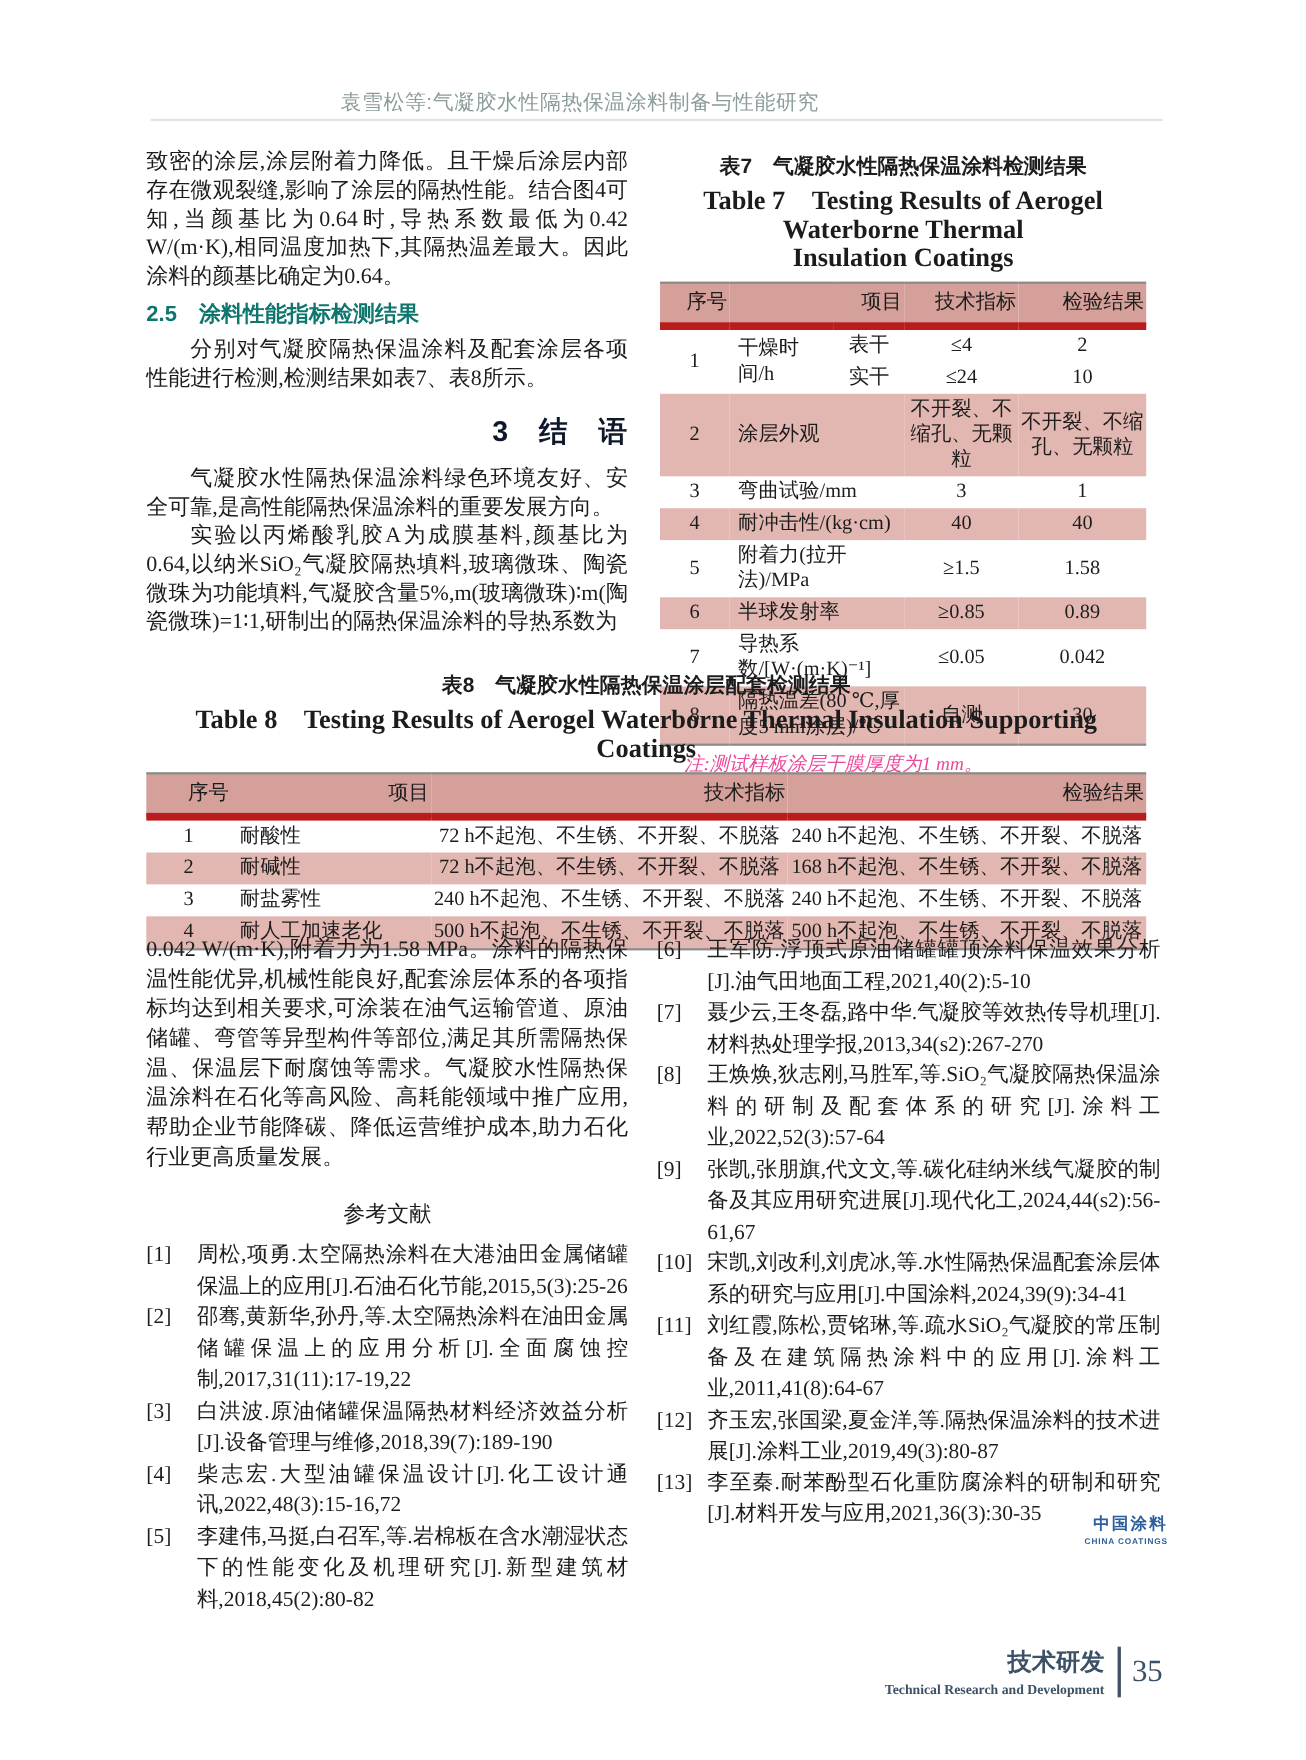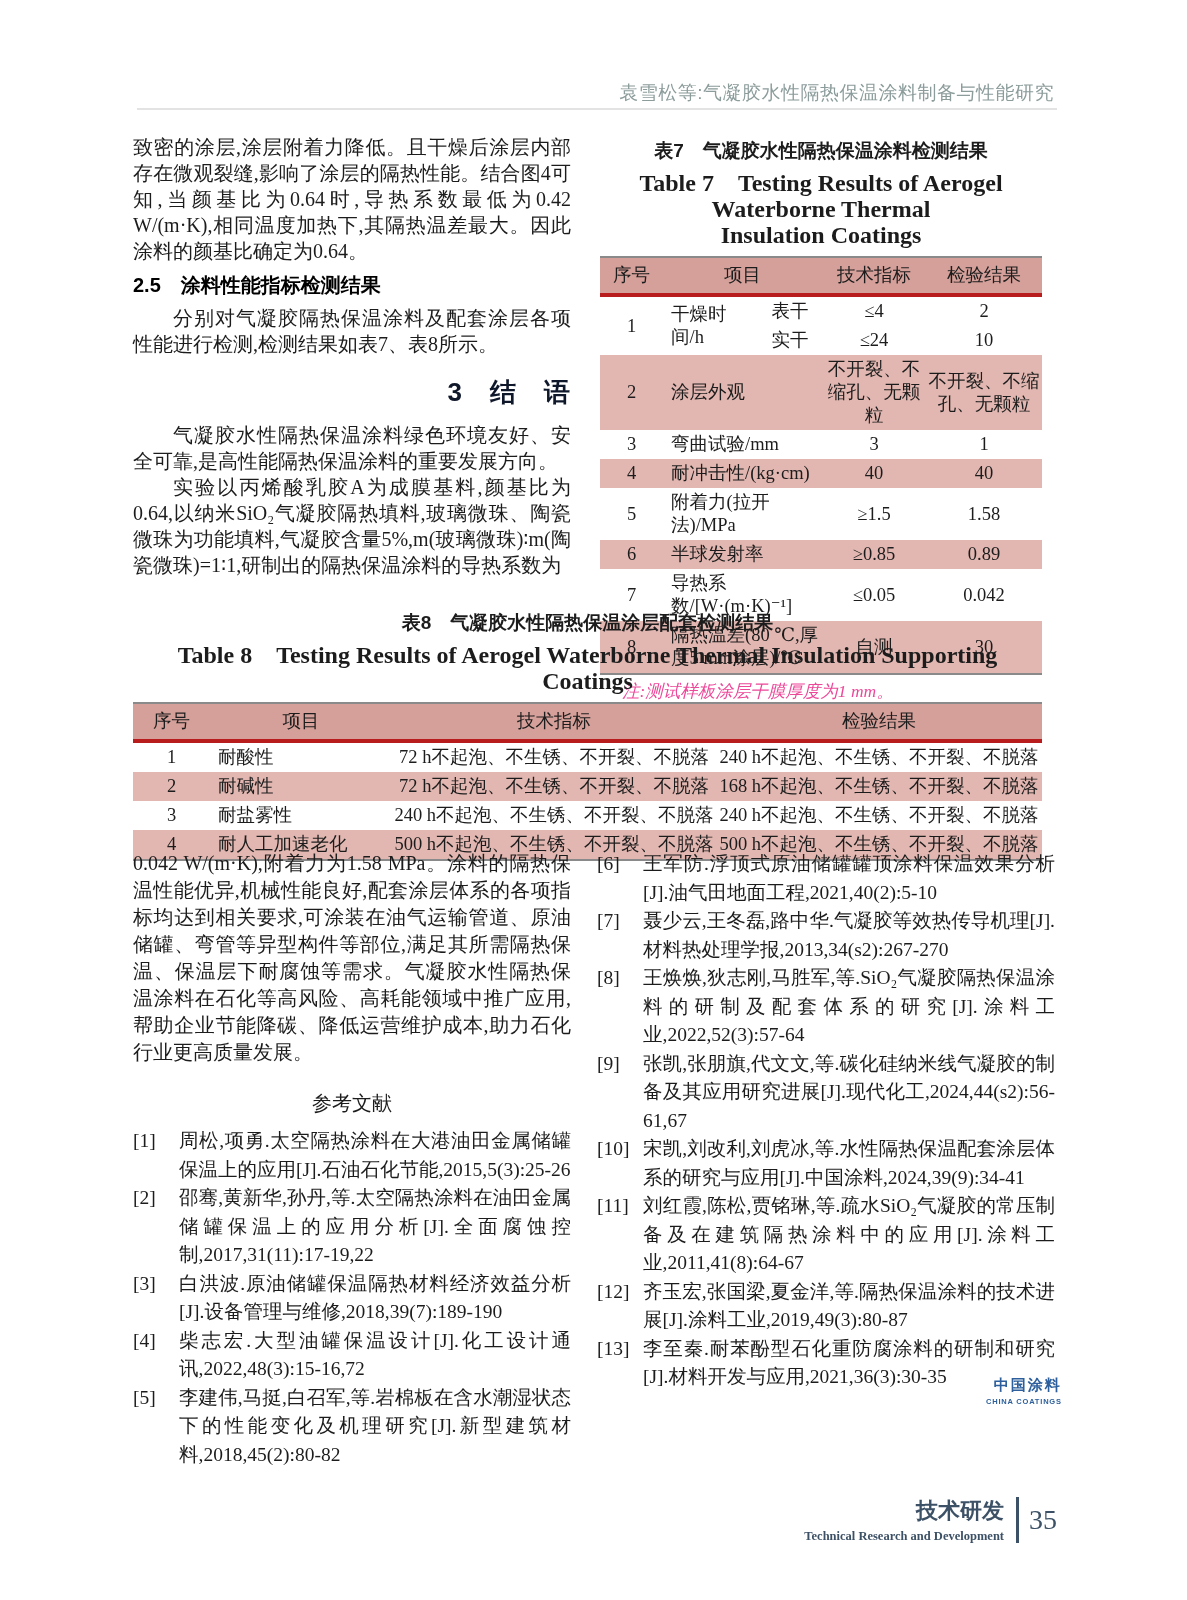--- a/index.html
+++ b/index.html
@@ -5,31 +5,31 @@
   * { margin:0; padding:0; box-sizing:border-box; }
   html,body { background:#ffffff; }
   .page {
     position:relative; width:1187px; height:1600px; background:#ffffff;
     font-family:"Liberation Serif","DejaVu Serif",serif; color:#1c1c1c;
     overflow:hidden;
   }
   
   .ph-title {
     position:absolute; top:80px; left:0; right:133px;
-    text-align:right; color:#8b9c9b; font-size:19px; letter-spacing:0.5px;
+    text-align:center; color:#8b9c9b; font-size:19px; letter-spacing:0.5px;
     font-family:"Liberation Sans","DejaVu Sans",sans-serif;
   }
   .ph-line { position:absolute; top:108px; left:137px; right:130px; border-top:2px solid #e3e3e3; }
 
   
   .body-p { font-size:20px; line-height:26px; text-align:justify; }
   .indent { text-indent:2em; }
 
   .sec-h2 {
-    color:#000000; font-family:"Liberation Sans","DejaVu Sans",sans-serif;
+    color:#0f766e; font-family:"Liberation Sans","DejaVu Sans",sans-serif;
     font-weight:bold; font-size:20px; margin:8px 0 6px 0;
   }
   .sec-h1 {
     color:#0f172a; font-family:"Liberation Sans","DejaVu Sans",sans-serif;
     font-weight:bold; font-size:26px; margin:18px 0 12px 0; letter-spacing:1px;text-align:right;
   }
 
   
   .col-lt { position:absolute; left:133px; top:134px; width:438px; }
   .t7-block { position:absolute; left:600px; top:138px; width:442px; }
@@ -42,21 +42,21 @@
     text-align:center; font-family:"Liberation Sans","DejaVu Sans",sans-serif;
     font-weight:bold; font-size:19px; margin-bottom:6px;
   }
   .tbl-title-en { text-align:center; font-weight:bold; font-size:24px; line-height:26px; margin-bottom:8px; }
   table {
     border-collapse:collapse; width:100%;
     font-size:18.5px; line-height:23px;
     border-top:2px solid #8a8a8a; border-bottom:2px solid #8a8a8a;
   }
   thead tr { background:#d5a09a; }
-  th { font-weight:normal; padding:6px 2px; text-align:center; border-bottom:4px solid #b91c1c; }
+  th { font-weight:normal; padding:6px 2px; text-align:right; border-bottom:7px solid #b91c1c; }
   td { padding:3px 2px; text-align:center; vertical-align:middle; }
   td.item { text-align:left; padding-left:8px; }
   tr.stripe { background:#e2b7b1; }
   .t-note { color:#ec4899; font-size:17.5px; font-style:italic; margin-top:4px; padding-left:22px; }
 
   
   .ref-heading {
     text-align:center; font-family:"Liberation Sans","DejaVu Sans",sans-serif;
     font-weight:normal; font-size:20px; margin:24px 0 10px 0;
   }

